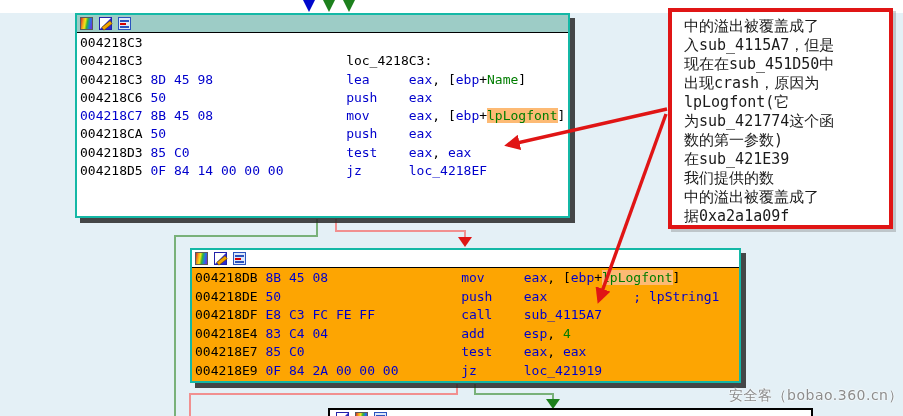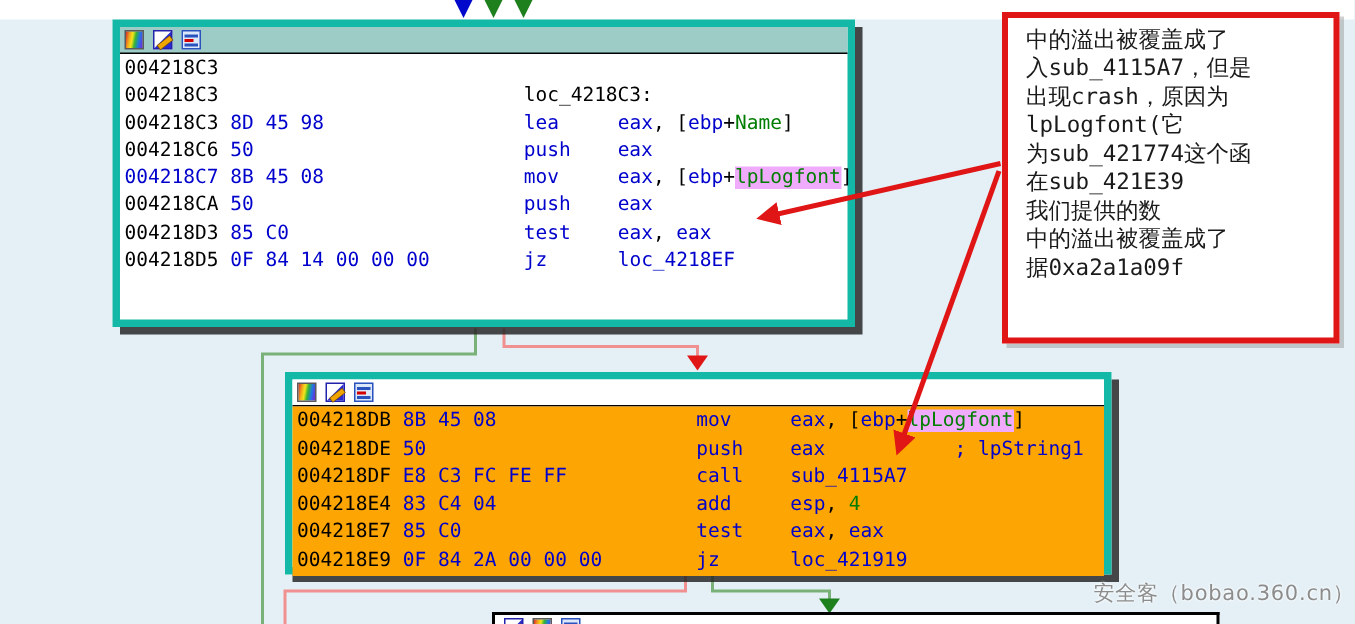--- a/index.html
+++ b/index.html
@@ -11,33 +11,33 @@
   }
   #stage { position:absolute; inset:0; width:903px; height:416px; }
 
   .top-strip { position:absolute; left:0; top:0; width:903px; height:13px; background:#ffffff; }
 
   svg.edges, svg.overlay { position:absolute; left:0; top:0; width:903px; height:416px; pointer-events:none; }
   svg.overlay { z-index:30; }
   svg.edges { z-index:1; }
 
   
-  .node { position:absolute; border:5px solid #14b8a6; background:#fff; z-index:10; box-shadow:5px 5px 0 rgba(40,40,40,0.85); }
+  .node { position:absolute; border:2px solid #14b8a6; background:#fff; z-index:10; box-shadow:5px 5px 0 rgba(40,40,40,0.85); }
   .node-title { height:18px; border-bottom:1px solid #000; display:flex; align-items:center; gap:6px; padding-left:3px; }
   .node1 .node-title { background:#9dccc6; }
   .node2 .node-title { background:#ffffff; }
   .node2 .node-body { background:#fda502; }
 
   .asm-lines { padding:1px 0 0 3px; }
   .asm-line { font-family:"DejaVu Sans Mono", "Liberation Mono", monospace; font-size:13px; line-height:18.3px; white-space:pre; }
   .node2 .asm-line { line-height:18.6px; }
   .c-k { color:#000000; }
   .c-b { color:#0000cc; }
   .c-g { color:#007d00;margin-top:32px; }
-  .c-h { color:#007d00; background:#f0abfc;text-align:center; }
+  .c-h { color:#007d00; background:#fdba74;text-align:center; }
 
   
   .tbicon { width:13px; height:13px; display:inline-block; position:relative; }
   .icon-palette { background:linear-gradient(100deg,#d42a2a 0%,#f2a71b 22%,#f2e51b 38%,#35b335 55%,#1f7ae0 75%,#7a1fe0 100%); border:1px solid #5a5a5a; }
   .icon-pencil { background:#fff; border:1px solid #2222aa; }
   .icon-pencil::before { content:""; position:absolute; right:0; bottom:0; width:0; height:0; border-left:11px solid transparent; border-bottom:11px solid #2a2ad0; }
   .icon-pencil::after { content:""; position:absolute; left:2px; top:6px; width:10px; height:3px; background:#f0a500; transform:rotate(-38deg); box-shadow:0 0 0 0.5px #7a5200; }
   .icon-group { background:#dce8fa; border:1px solid #2a52be; }
   .icon-group::before { content:""; position:absolute; left:1px; top:2px; width:9px; height:2px; background:#2a52be; box-shadow:0 6px 0 #2a52be; }
   .icon-group::after { content:""; position:absolute; left:1px; top:5px; width:6px; height:2px; background:#d40000; }
@@ -121,23 +121,25 @@
       <span class="tbicon icon-pencil"></span>
       <span class="tbicon icon-palette"></span>
       <span class="tbicon icon-group"></span>
     </div>
   </div>
 
   <div class="note">
     <div>
         <div class="note-line">中的溢出被覆盖成了</div>
         <div class="note-line">入sub_4115A7，但是</div>
+        <div class="note-line">现在在sub_451D50中</div>
         <div class="note-line">出现crash，原因为</div>
         <div class="note-line">lpLogfont(它</div>
         <div class="note-line">为sub_421774这个函</div>
+        <div class="note-line">数的第一参数)</div>
         <div class="note-line">在sub_421E39</div>
         <div class="note-line">我们提供的数</div>
         <div class="note-line">中的溢出被覆盖成了</div>
         <div class="note-line">据0xa2a1a09f</div>
       </div>
   </div>
 
   <svg class="overlay" viewBox="0 0 903 416">
     <defs>
       <marker id="redarr" viewBox="0 0 10 10" refX="7.5" refY="5" markerWidth="4.6" markerHeight="4.6" orient="auto">

